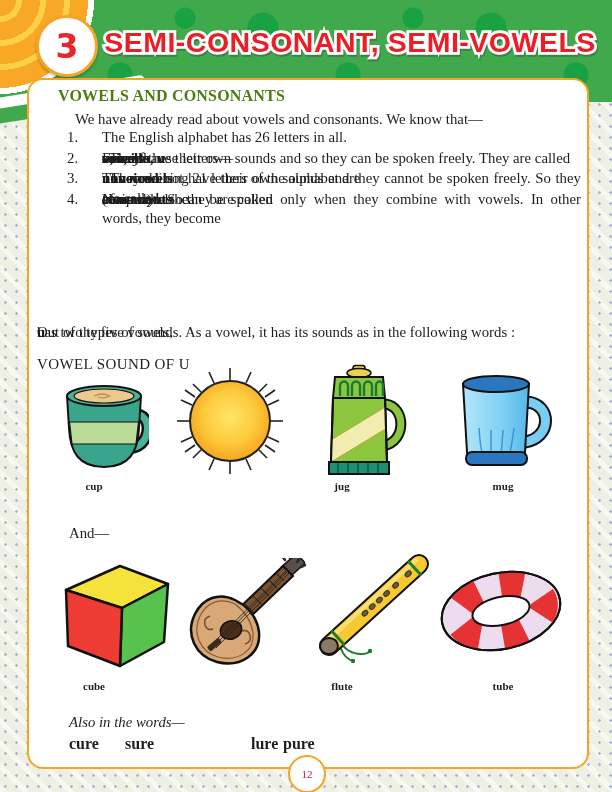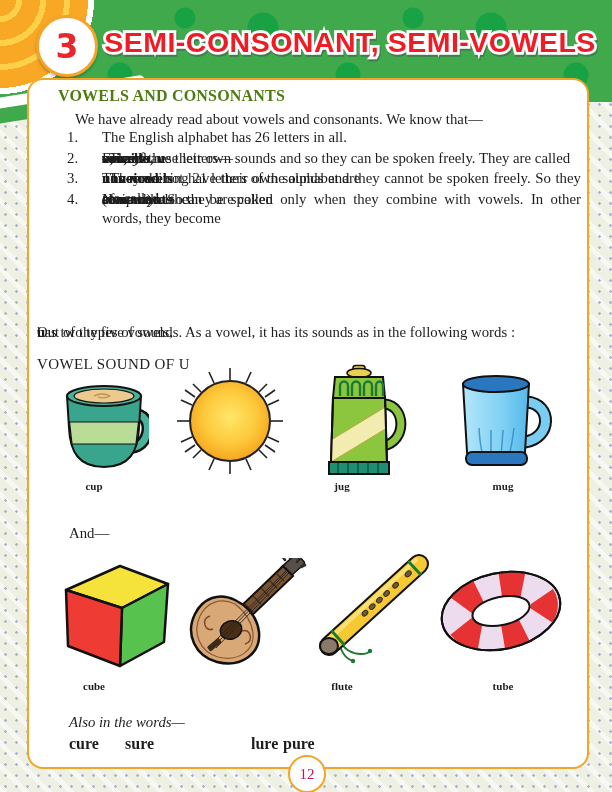--- a/index.html
+++ b/index.html
@@ -66,21 +66,21 @@
   .r2{top:597px;}
   .c1{left:10px;width:110px;} .c2{left:145px;width:114px;}
   .c3{left:255px;width:116px;} .c4{left:413px;width:122px;}
   .and-line{left:40px;top:444px;white-space:nowrap;text-align:center;}
   .also-line{left:40px;top:633px;font-style:italic;white-space:nowrap;}
   .word{top:654px;font-weight:bold;font-size:16px;white-space:nowrap;}
   .w0{left:40px;} .w1{left:96px;} .w2{left:182px;margin-left:40px;} .w3{left:254px;}
   .page-badge{
     position:absolute;left:288px;top:755px;width:34px;height:34px;border-radius:50%;
     background:#ffffff;border:2.5px solid #f2a52a;display:flex;align-items:center;justify-content:center;
-    font-size:15px;color:#be185d;
+    font-size:11px;color:#be185d;
   }
   svg{display:block;}
 </style>
 </head>
 <body>
 
 <div class="banner"></div>
 <div class="banner-wedge"></div>
 <div class="banner-swoosh"></div>
 <div class="corner-stripes"></div>

